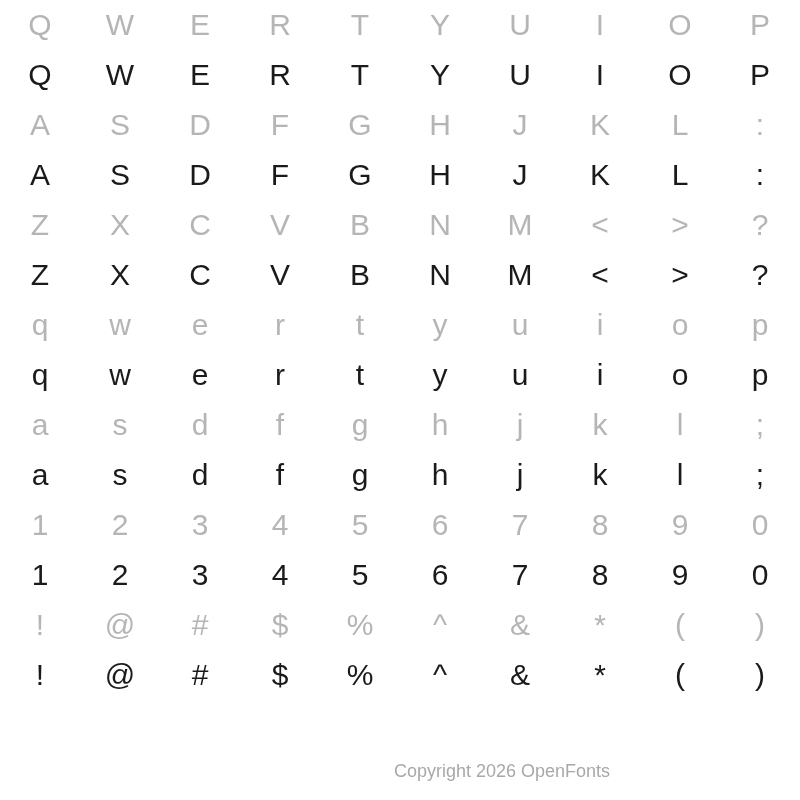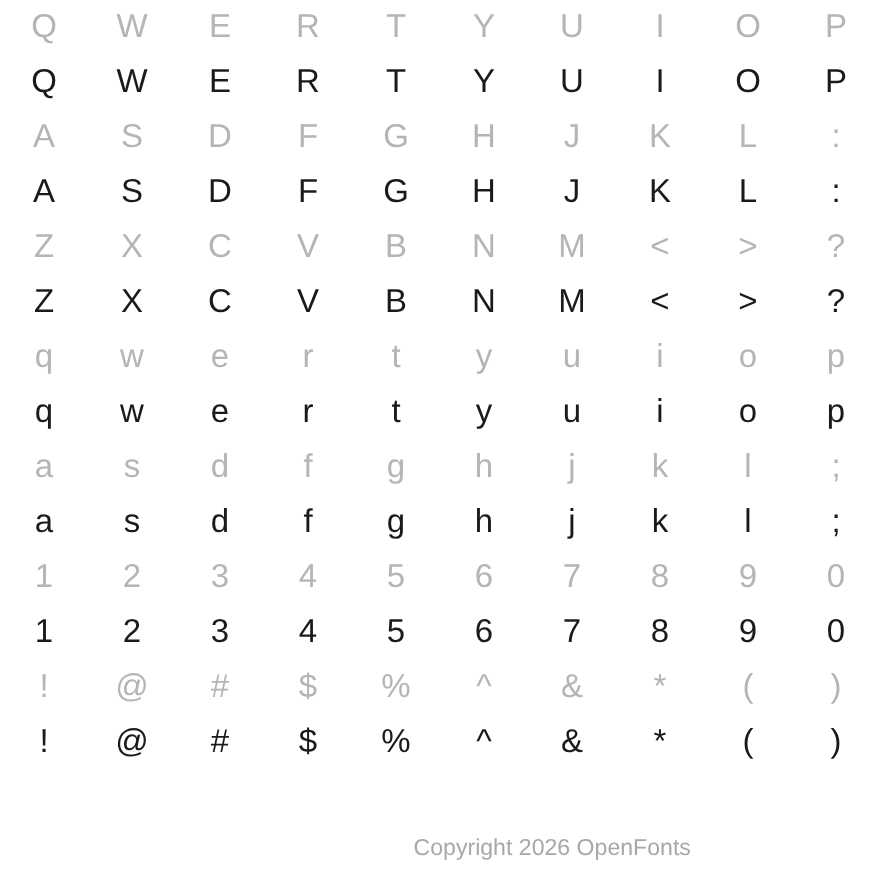--- a/index.html
+++ b/index.html
@@ -40,21 +40,21 @@
     font-weight: 300;
   }
   .copyright {
     position: absolute;
     top: 756px;
     left: 0;
     width: 800px;
     text-align: center;
     padding-left: 204px;
     box-sizing: border-box;
-    font-size: 21px;
+    font-size: 18px;
     line-height: 30px;
     white-space: nowrap;
   }
 </style>
 </head>
 <body>
 
 <div class="page" style="background: rgb(255, 255, 255);">
   <div class="specimen">
       <div class="glyph-row gray">

